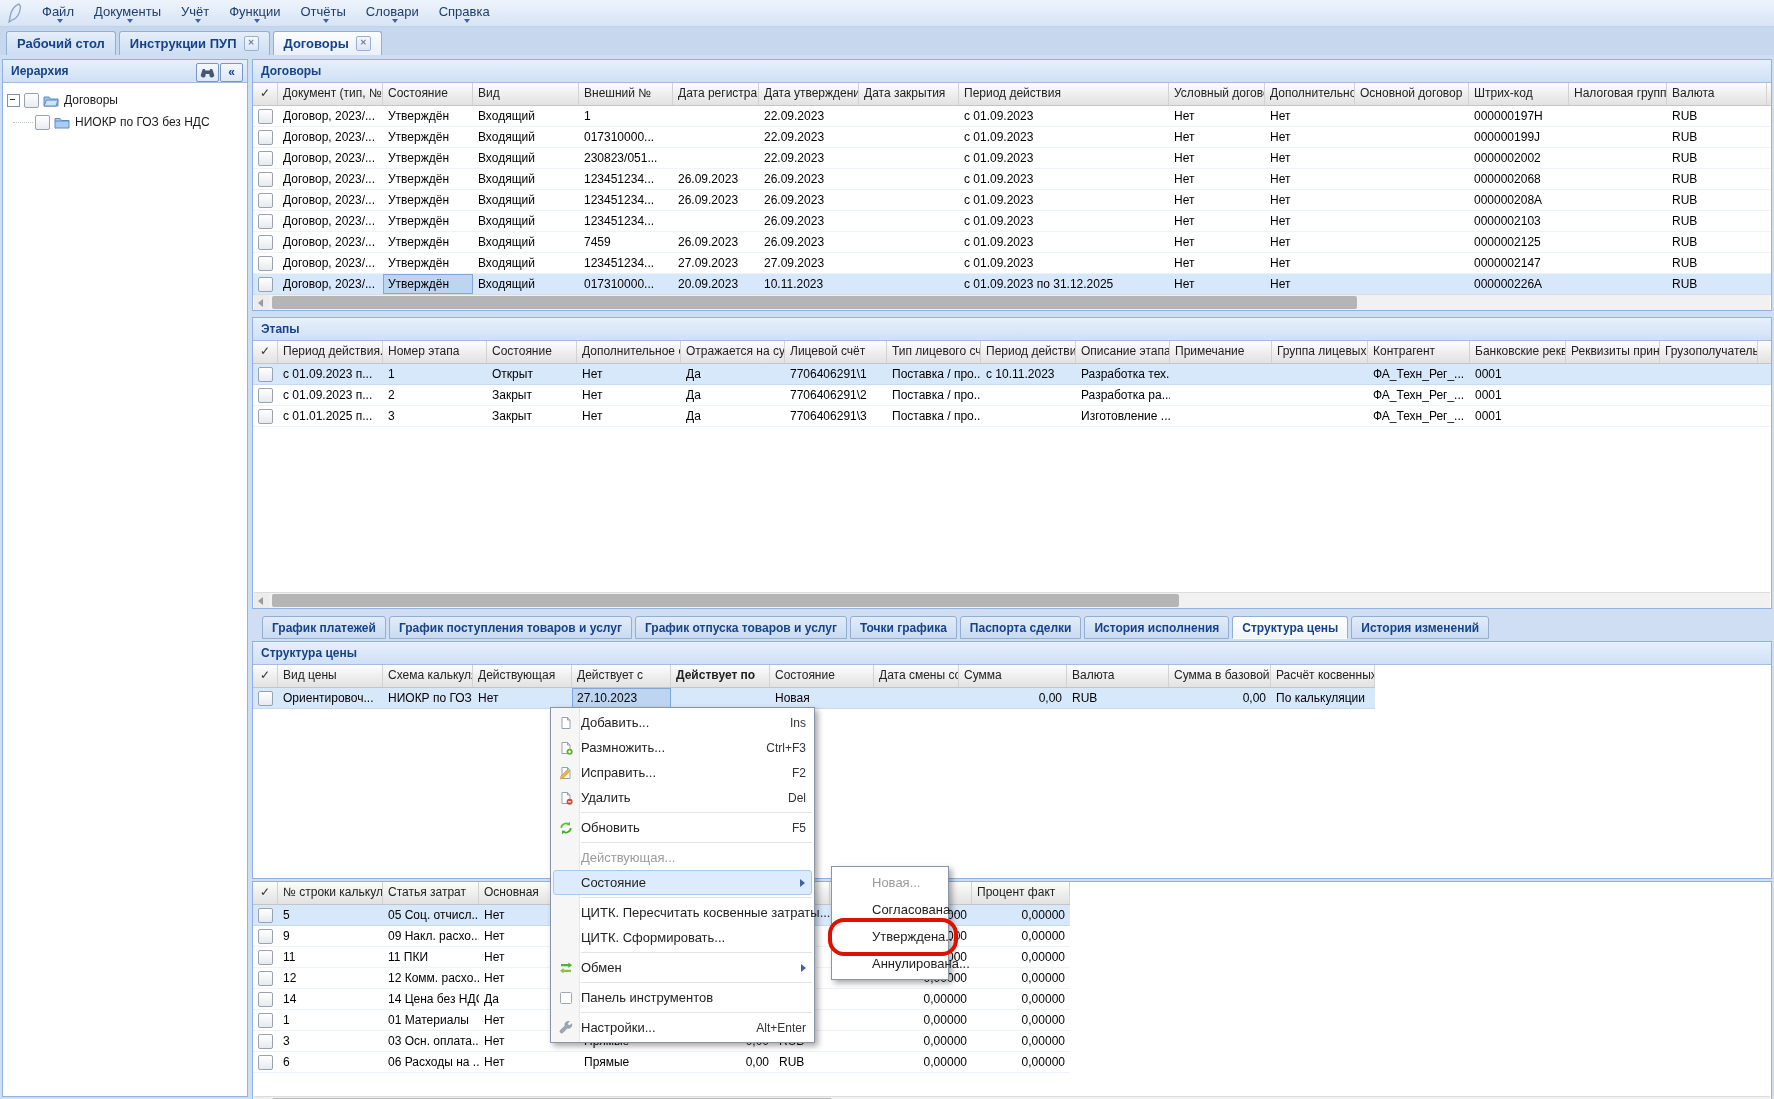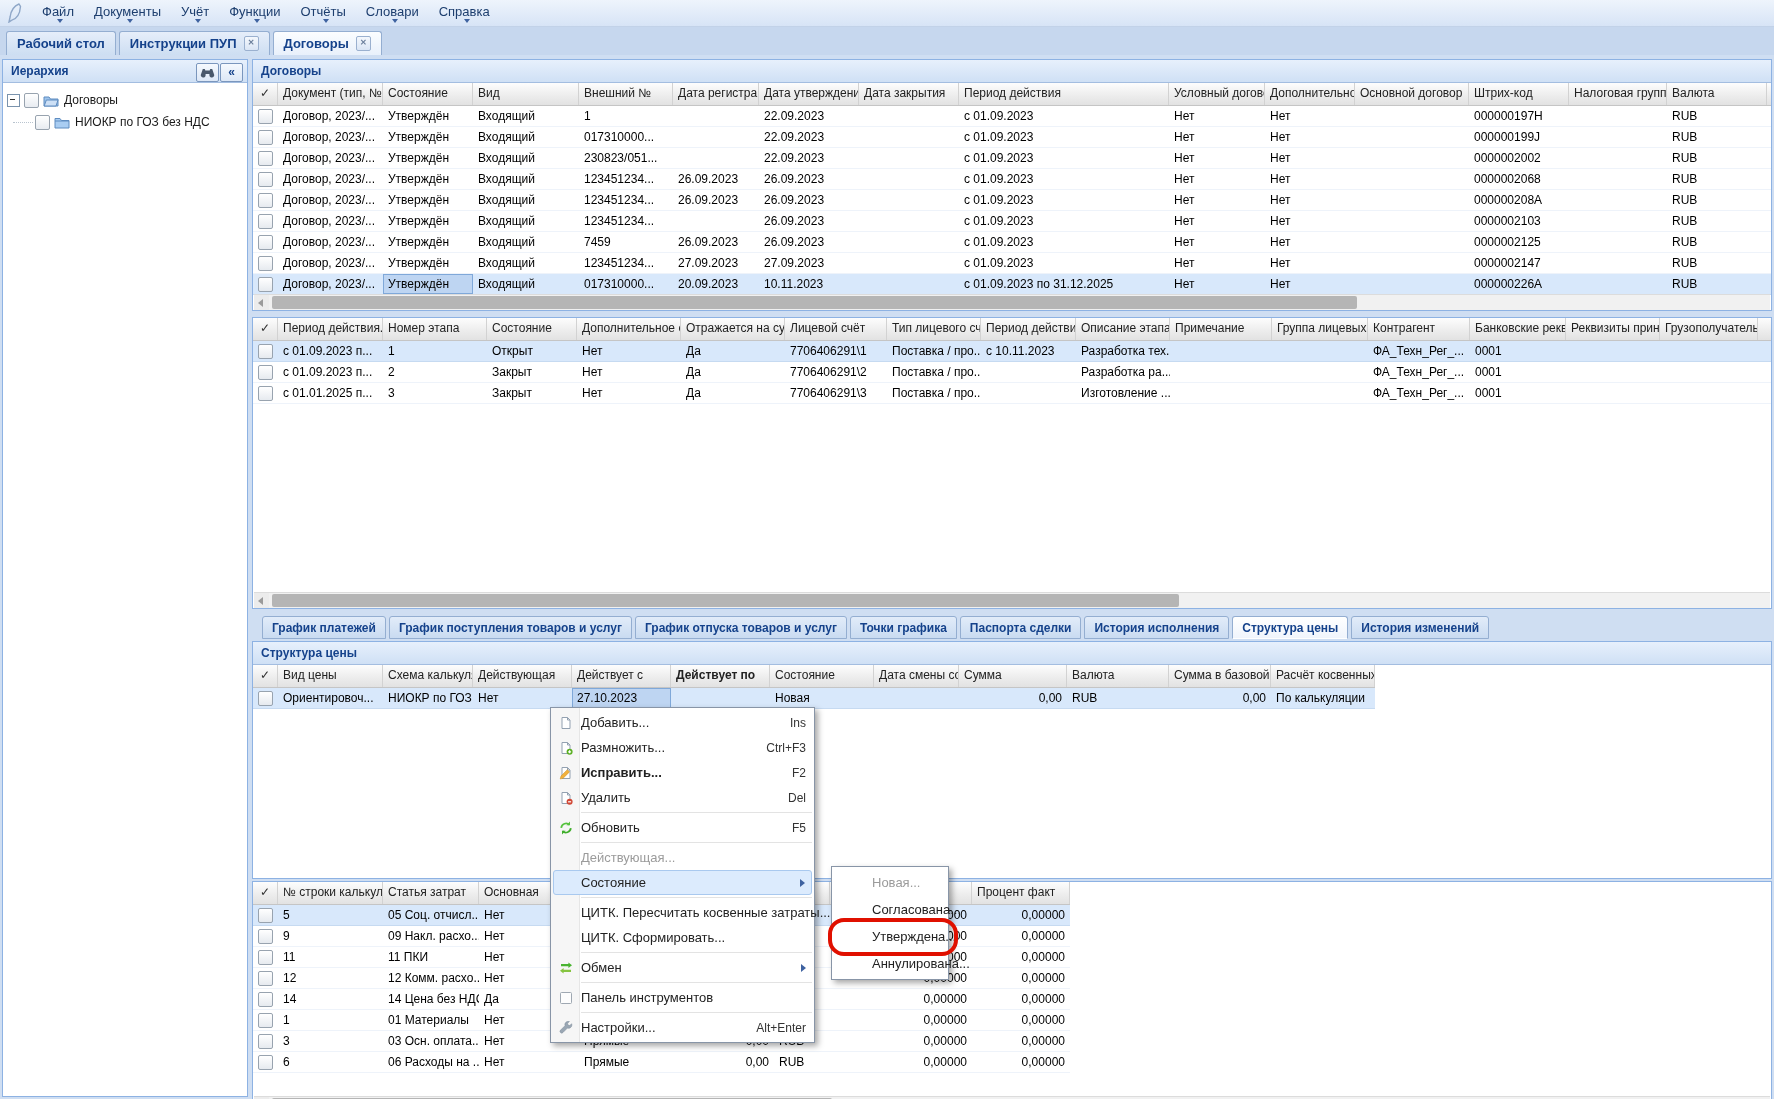--- a/index.html
+++ b/index.html
@@ -69,21 +69,21 @@
   .dtab{height:21px;display:inline-flex;align-items:center;margin-right:3px;padding:0 9px;
         border:1px solid #94aed1;border-radius:3px 3px 0 0;background:linear-gradient(#e2ecf9,#c9dbf1);
         font-weight:bold;font-size:12px;color:#15428b;white-space:nowrap;}
   .dtab.active{background:linear-gradient(#ffffff,#f0f5fc);border-bottom-color:#fff;}
   
   .cmenu{position:absolute;background:#fff;border:1px solid #8895a7;box-shadow:3px 3px 6px rgba(0,0,0,.35);
          padding:2px 0;z-index:50;}
   .cmenu::before{content:'';position:absolute;left:0;top:0;bottom:0;width:28px;background:#f6f6f6;
          border-right:1px solid #e6e6e6;}
   .menu-item{position:relative;height:25px;display:flex;align-items:center;padding-right:8px;font-size:13px;color:#222;}
-  .menu-item.bold .mi-label{font-weight:bold;}
+  .menu-item.bold .mi-label{font-weight:normal;}
   .menu-item.dis .mi-label{color:#9b9b9b;}
   .menu-item.hot{margin:0 2px;height:23px;background:#dcebfd;border:1px solid #a9c9ef;border-radius:3px;padding-right:6px;}
   .mi-icon{width:30px;flex:none;display:flex;align-items:center;justify-content:center;position:relative;}
   .menu-item.hot .mi-icon{width:27px;}
   .mi-label{flex:1;white-space:nowrap;padding-right:14px;}
   .mi-short{flex:none;font-size:12px;color:#333;margin-left:8px;}
   .mi-arrow{width:0;height:0;border-top:4px solid transparent;border-bottom:4px solid transparent;
             border-left:5px solid #3e62a0;margin-left:8px;flex:none;}
   .menu-sep{height:1px;background:#e3e3e3;margin:2px 2px 2px 30px;}
   .submenu{position:absolute;background:#fff;border:1px solid #8895a7;box-shadow:3px 3px 6px rgba(0,0,0,.35);
@@ -374,20 +374,21 @@
           <div class="gcell" style="width: 100px;">RUB</div>
         </div>
       </div>
     <div class="hscroll" style="bottom:0;">
       <div class="hs-arrow"></div>
       <div class="hs-thumb" style="left:18px;width:1085px;"></div>
     </div>
   </div>
 
   <div class="panel stages-panel">
+    <div class="ptitle">Этапы</div>
     <div class="grid" id="grid-stages">
         <div class="grid-hrow">
           <div class="hcell check" style="width: 25px;">✓</div>
           <div class="hcell" style="width: 105px;">Период действия..</div>
           <div class="hcell" style="width: 104px;">Номер этапа</div>
           <div class="hcell" style="width: 90px;">Состояние</div>
           <div class="hcell" style="width: 104px;">Дополнительное с</div>
           <div class="hcell" style="width: 104px;">Отражается на су</div>
           <div class="hcell" style="width: 102px;">Лицевой счёт</div>
           <div class="hcell" style="width: 94px;">Тип лицевого счёт</div>

